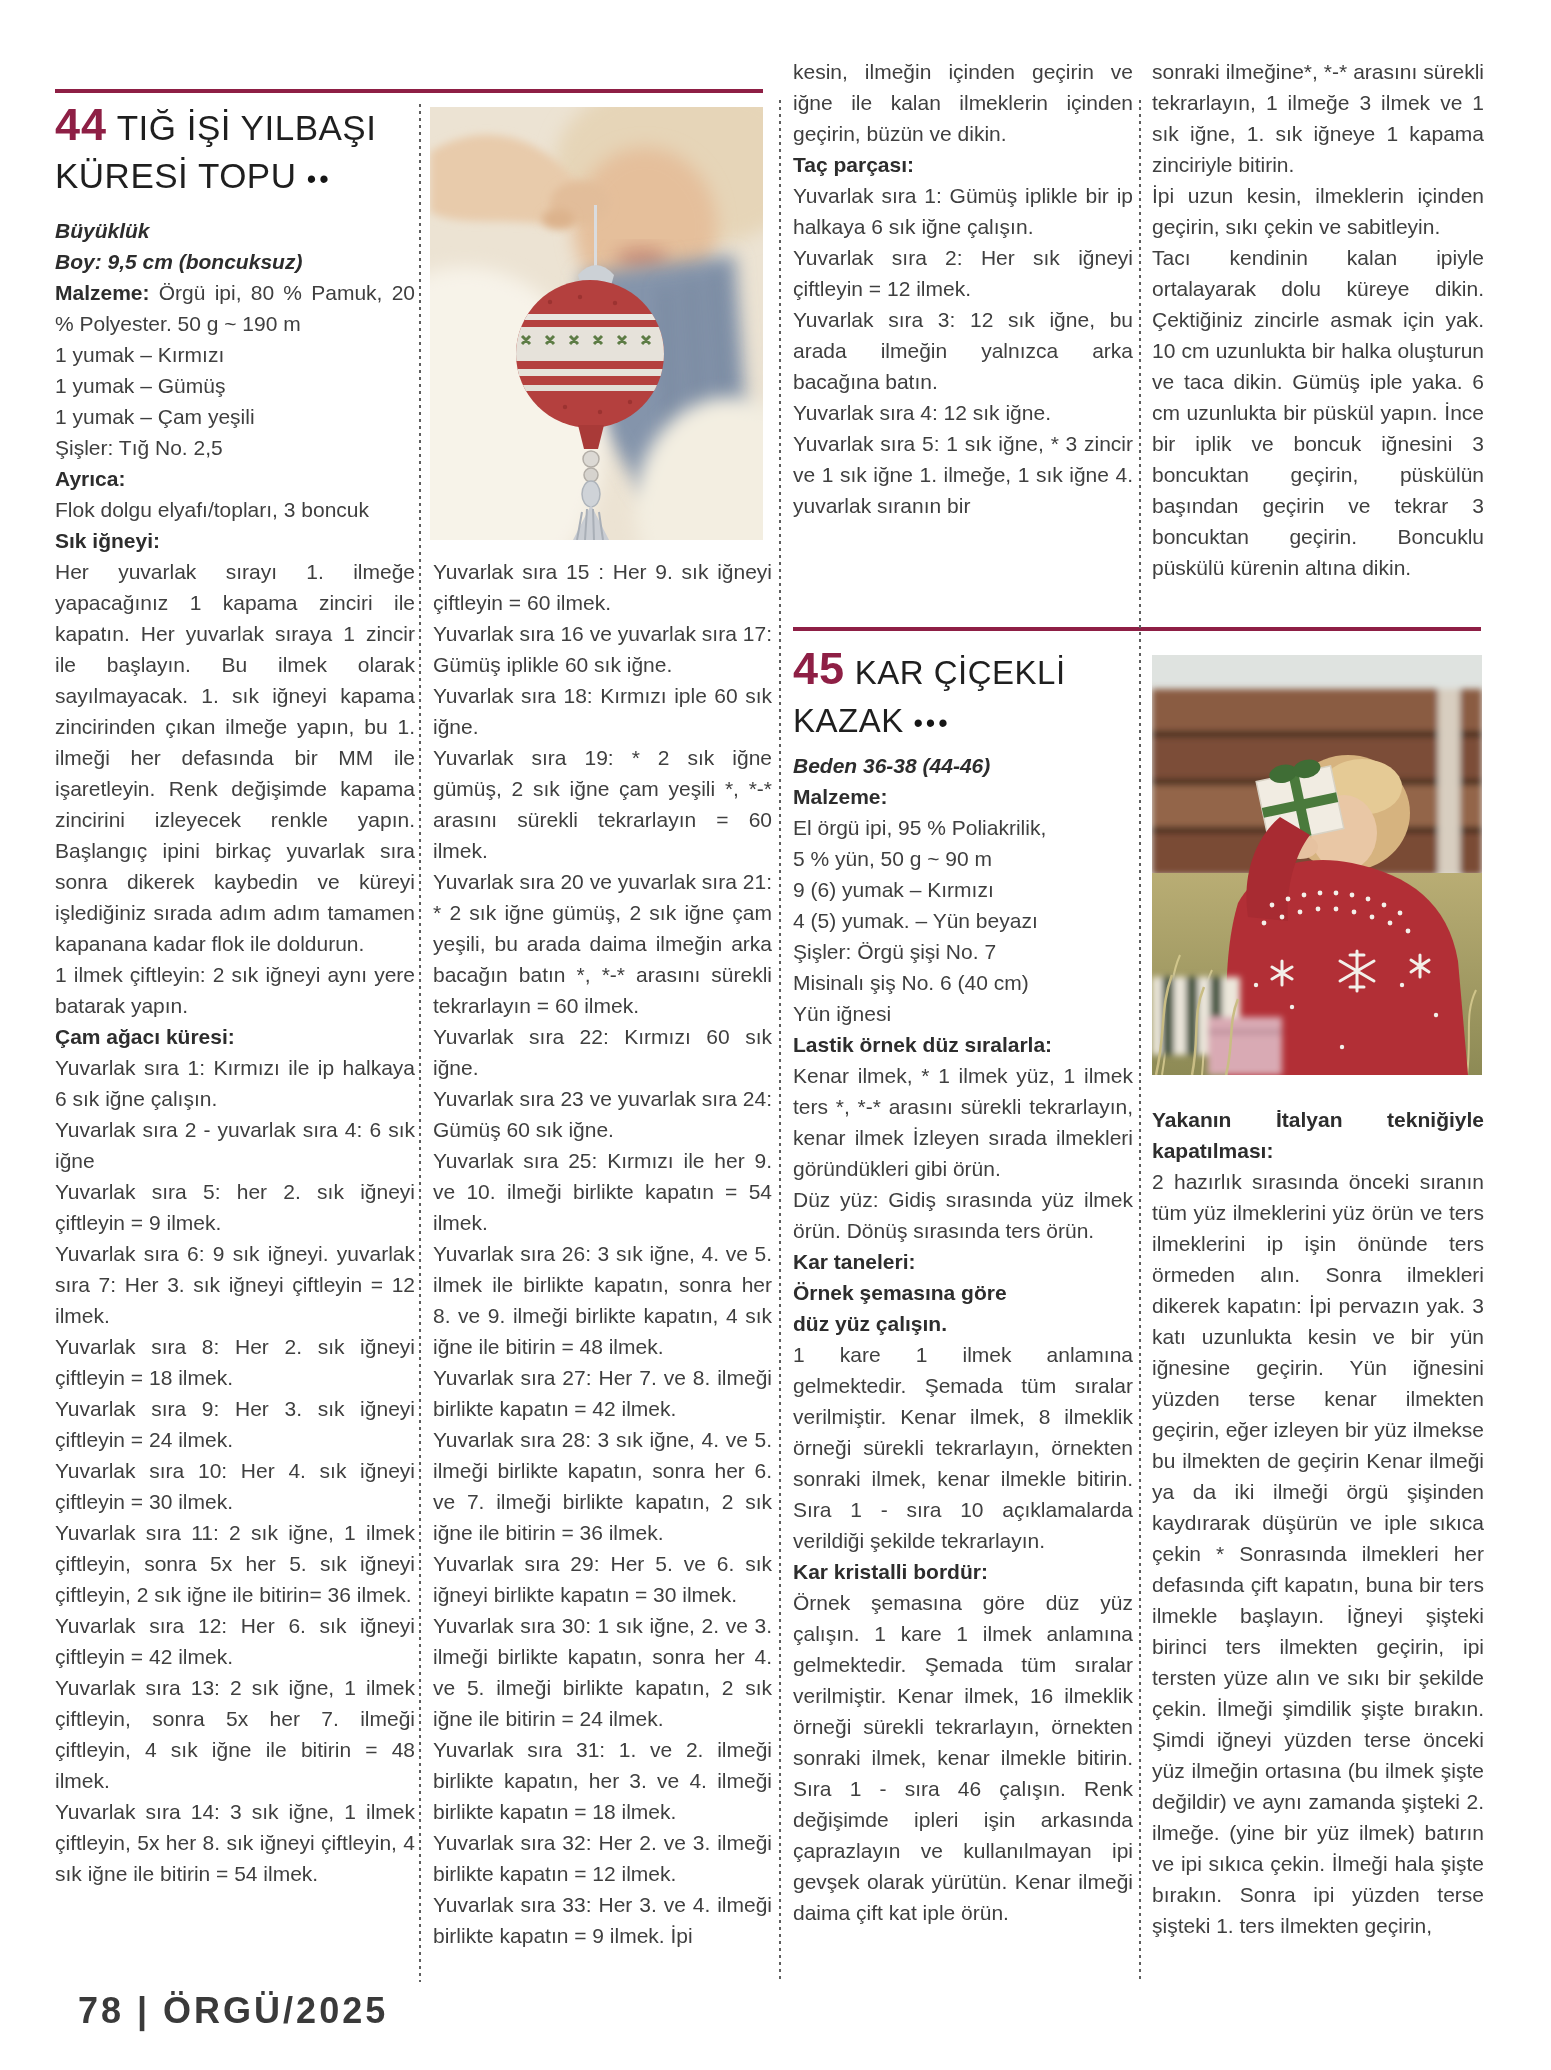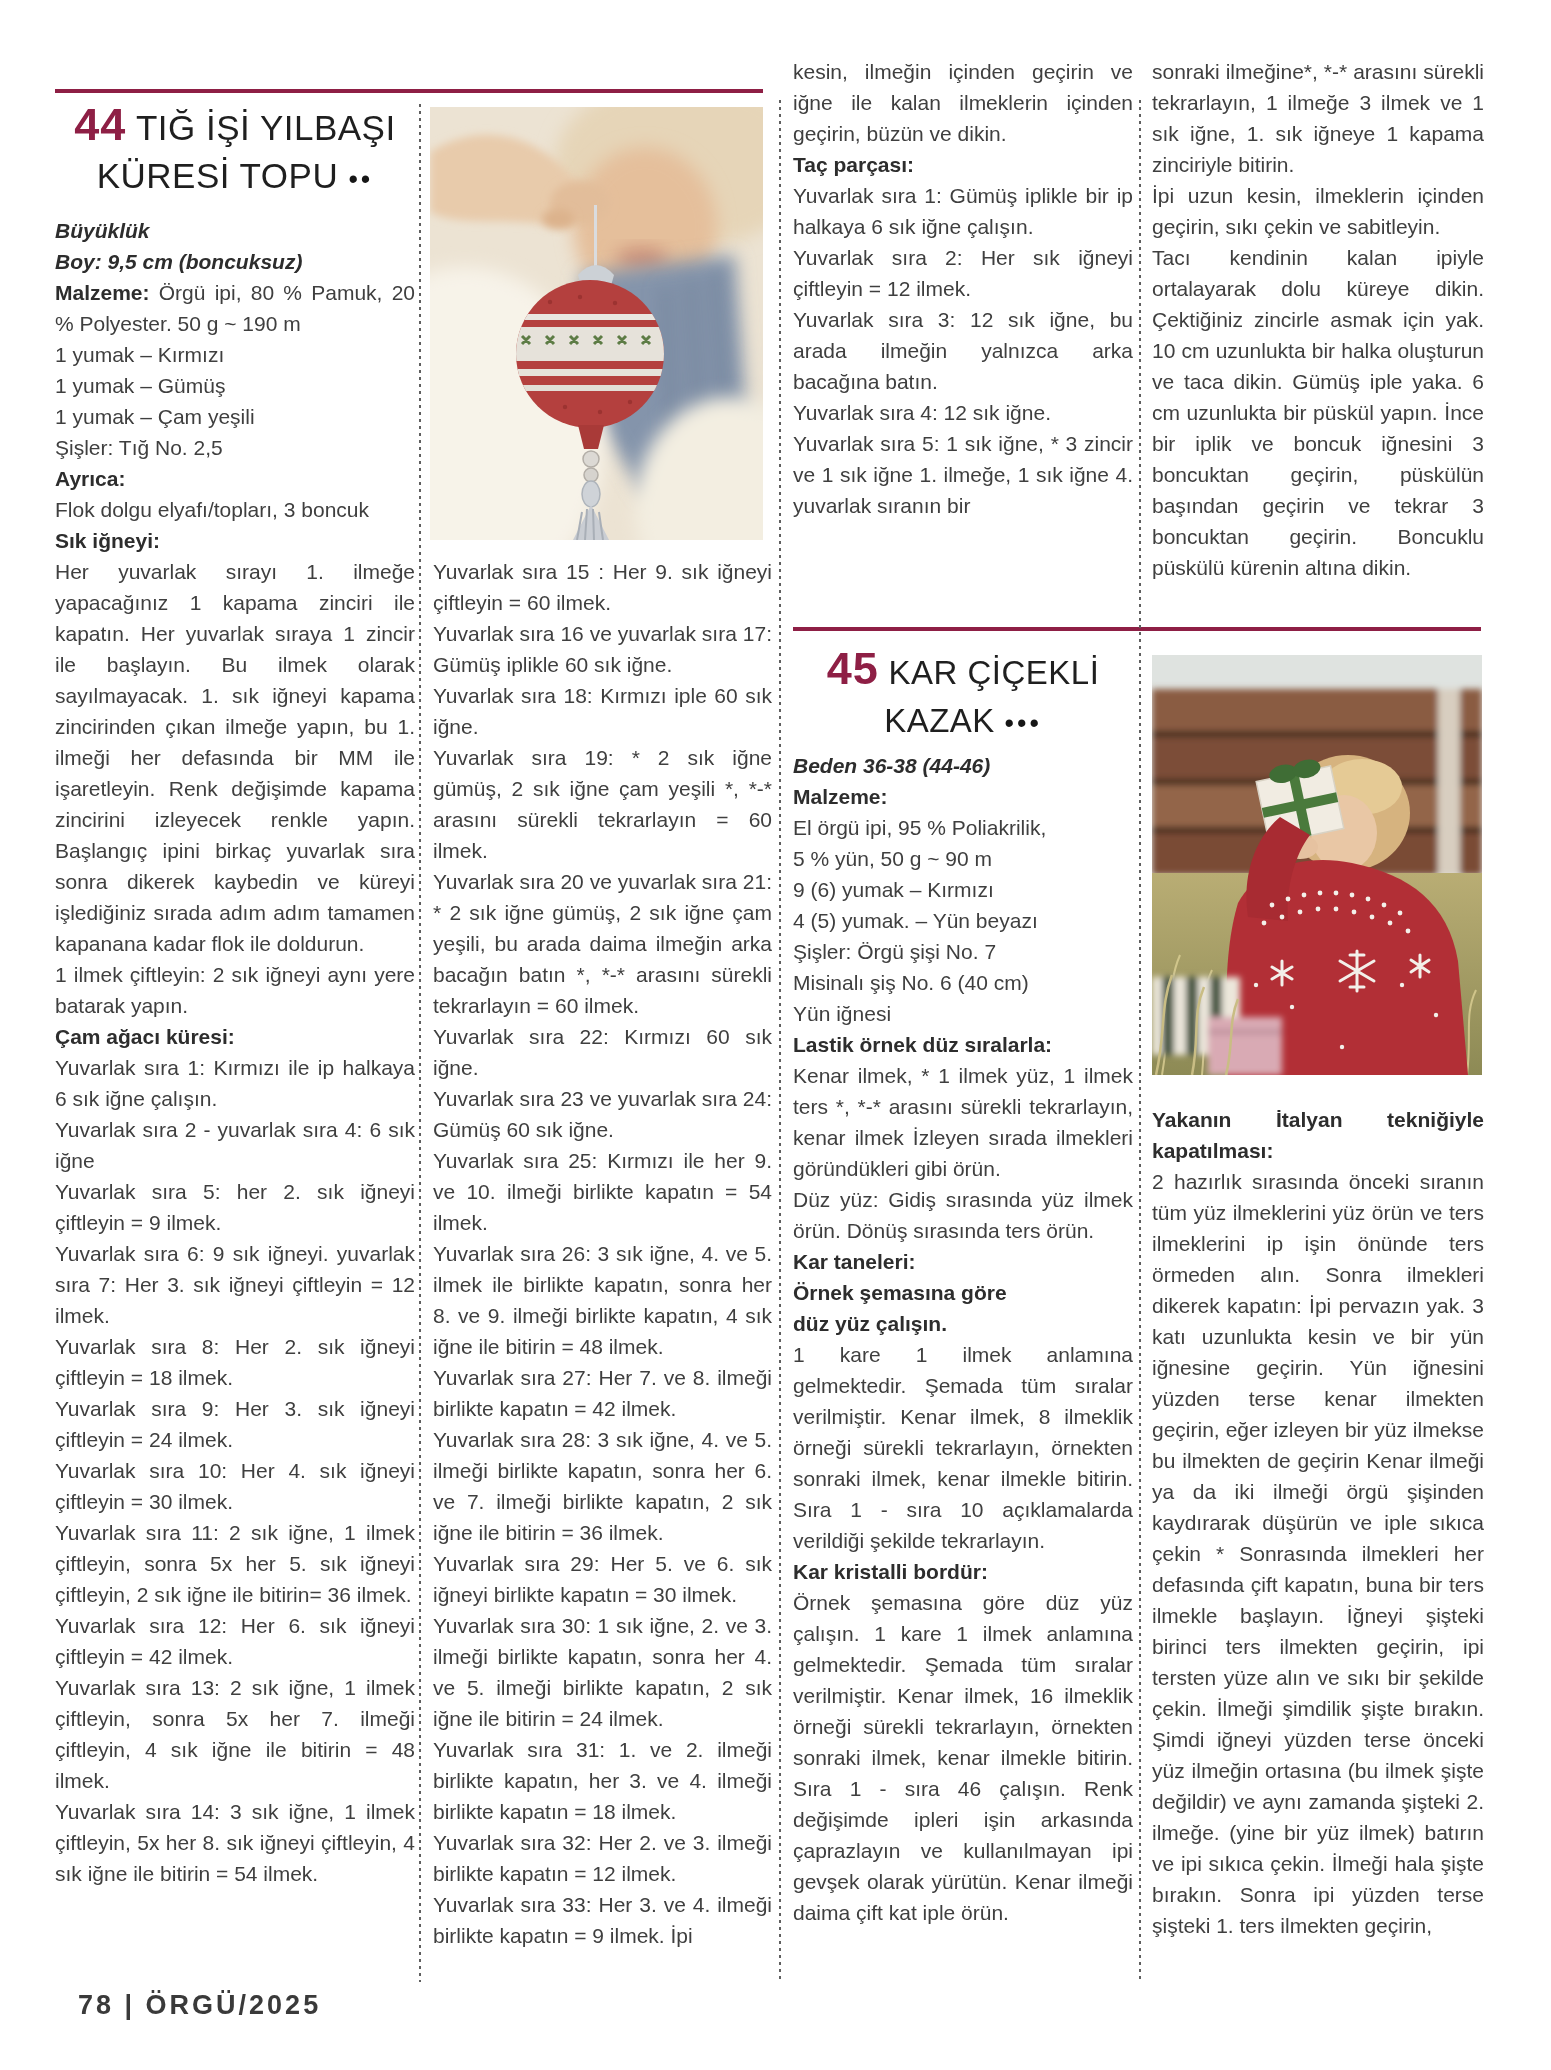--- a/index.html
+++ b/index.html
@@ -6,21 +6,21 @@
   html,body { margin:0; padding:0; background:#fff; }
   .page { position:relative; width:1551px; height:2070px; background:#ffffff; overflow:hidden;
           font-family:"Liberation Sans", sans-serif; color:var(--ink); }
 
   .col { position:absolute; font-size:21px; line-height:31px; text-align:justify; }
   .col p { margin:0; }
   .col b { color:var(--bold-ink); }
   .bi b { font-style:italic; }
 
   .art-head { margin:0 0 12px 0; font-weight:normal; font-size:35px; line-height:48px;
-              color:#1f1f1f; text-align:center; letter-spacing:.5px; }
+              color:#1f1f1f; text-align:left; letter-spacing:.5px; }
   .artnum { color:var(--accent); font-weight:bold; font-size:45px; letter-spacing:1px; }
   .dots { color:#161616; font-size:27px; letter-spacing:3px; }
   .art-head.single { font-size:33px; margin-bottom:3px; }
 
   .rule { position:absolute; height:4px; background:var(--accent); }
   #rule-top { left:55px; top:89px; width:708px; }
   #rule-mid { left:793px; top:627px; width:688px; }
 
   .vdots { position:absolute; width:2px;
            background-image:repeating-linear-gradient(to bottom, #5f5f5f 0 3px, transparent 3px 7px); }
@@ -32,21 +32,21 @@
   #col2  { left:433px;  top:556px;  width:339px; }
   #col3a { left:793px;  top:56px;   width:340px; }
   #col3b { left:793px;  top:645px;  width:340px; }
   #col4a { left:1152px; top:56px;   width:332px; }
   #col4b { left:1152px; top:1092px; width:332px;margin-top:12px; }
 
   .photo { position:absolute; overflow:hidden; background:#e9e2d4; }
   #photo1 { left:430px;  top:107px; width:333px; height:433px; }
   #photo2 { left:1152px; top:655px; width:330px; height:420px; }
 
-  .footer { position:absolute; left:78px; top:1990px; font-size:27px; font-weight:600;
+  .footer { position:absolute; left:78px; top:1990px; font-size:36px; font-weight:600;
             letter-spacing:3px; color:#3a3a3a; }
 </style>
 </head>
 <body>
 
 <div class="page">
 
   <div class="rule" id="rule-top"></div>
   <div class="rule" id="rule-mid"></div>
 

